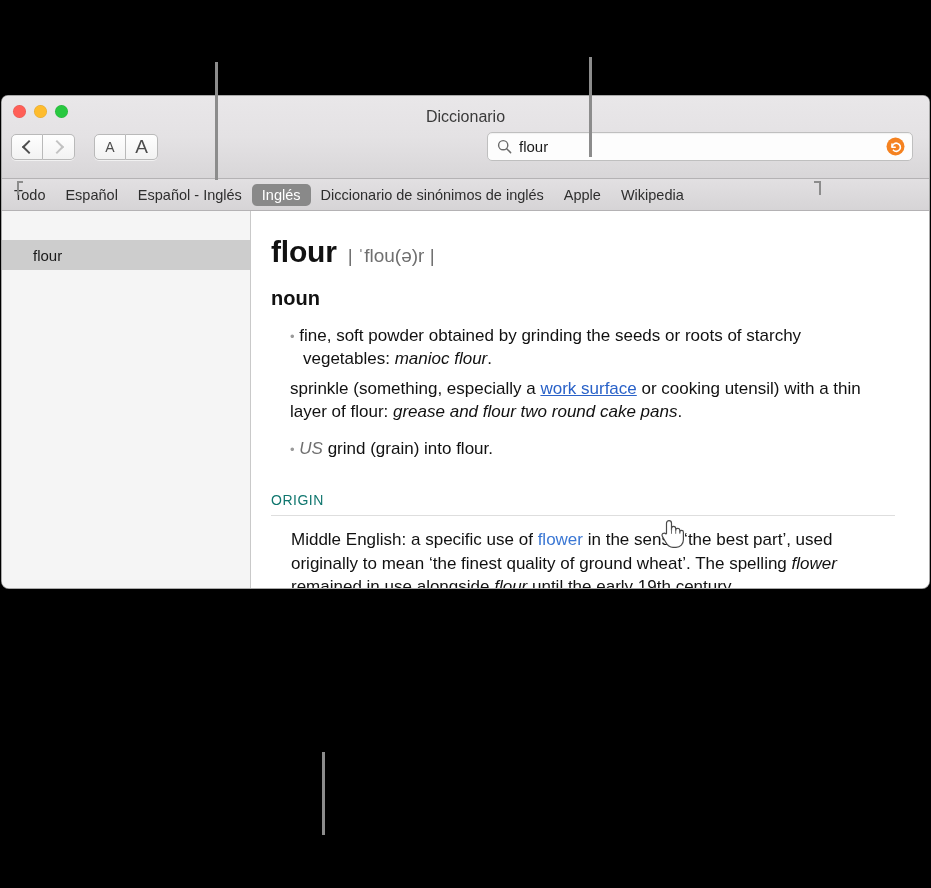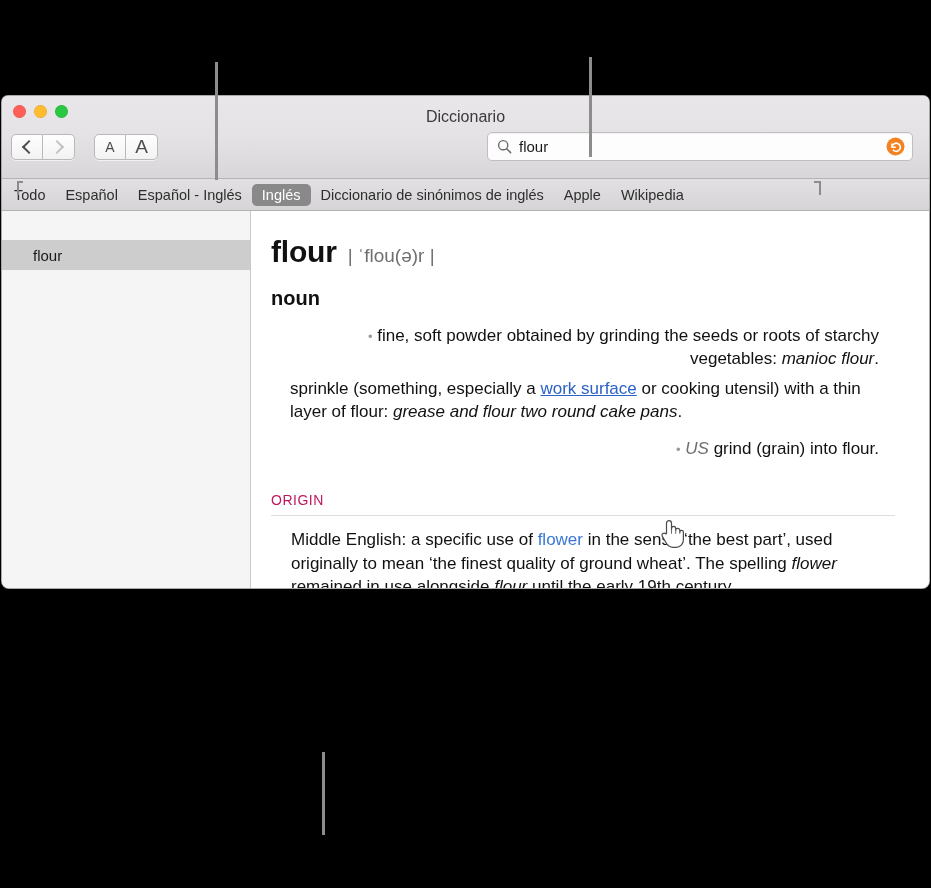--- a/index.html
+++ b/index.html
@@ -256,44 +256,43 @@
   .sense {
     font-size: 17px;
     line-height: 1.37;
     color: #111111;
     margin: 0 0 6px 19px;
   }
   .subsense {
     font-size: 17px;
     line-height: 1.37;
     color: #111111;
-    margin: 14px 16px 6px 19px;
+    margin: 14px 8px 6px 19px;
     padding-left: 13px;
     text-indent: -13px;
-    text-align: right;
   }
   .bullet {
     color: #9a9a9a;
     font-size: 13px;
   }
   .ital { font-style: italic; }
   .reg  { font-style: italic; color: #6f6f6f; }
 
   a.xref-underline {
     color: #2a62c8;
   }
   a.xref-plain {
     color: #3a77d4;
     text-decoration: none;
   }
 
   #origin-section { margin-top: 32px; }
   #origin-label {
     font-size: 14px;
-    color: #be185d;
+    color: #0f766e;
     letter-spacing: 0.5px;
     margin-bottom: 7px;
   }
   #origin-rule {
     height: 1px;
     background: #dedede;
     margin-bottom: 12px;
   }
   #origin-text {
     font-size: 17px;

